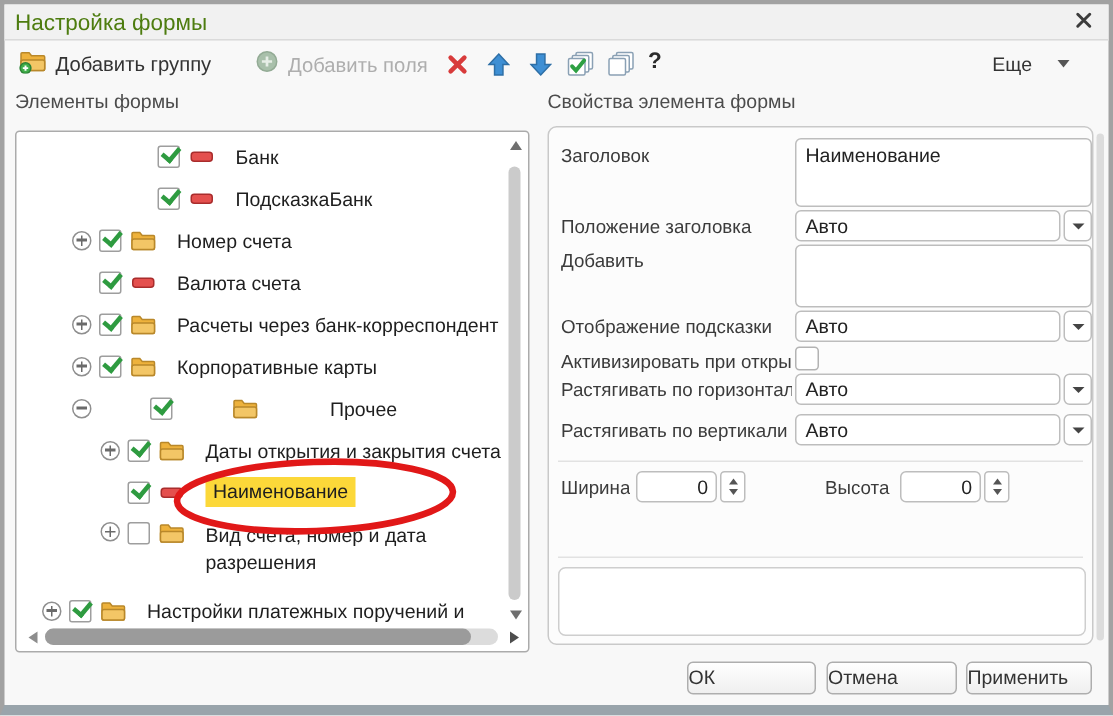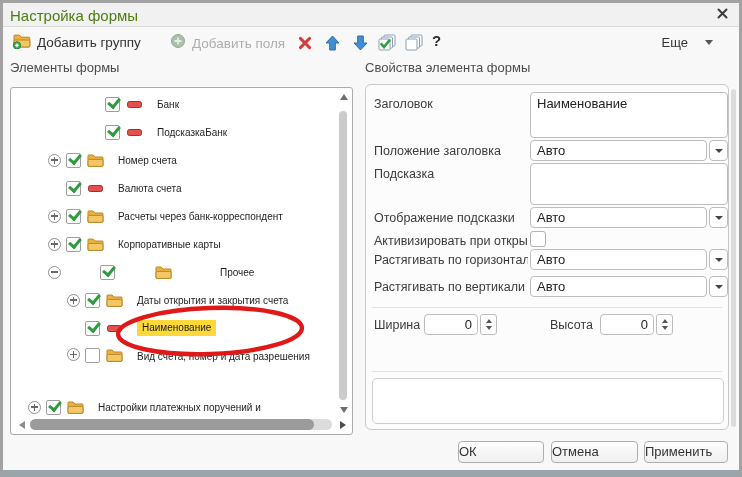--- a/index.html
+++ b/index.html
@@ -37,21 +37,21 @@
   .tree-row.two-line{height:52px;align-items:flex-start;padding-top:6px;}
   .tree-row:last-child{height:26px;}
   .exp{width:13px;height:13px;border:1px solid #8f8f8f;border-radius:50%;position:relative;flex:none;margin-right:5px;background:#fff;box-sizing:border-box;}
   .exp.none{visibility:hidden;}
   .exp.plus::before,.exp.minus::before{content:"";position:absolute;left:2px;right:2px;top:50%;height:1.5px;margin-top:-0.75px;background:#6a6a6a;}
   .exp.plus::after{content:"";position:absolute;top:2px;bottom:2px;left:50%;width:1.5px;margin-left:-0.75px;background:#6a6a6a;}
   .cb{width:15px;height:15px;border:1px solid #9e9e9e;border-radius:2px;background:#fff;flex:none;margin-right:6px;position:relative;box-sizing:border-box;}
   .cb.checked::after{content:"";position:absolute;left:2px;top:0px;width:9px;height:5px;border-left:3px solid #2e9b40;border-bottom:3px solid #2e9b40;transform:rotate(-50deg);transform-origin:center;}
   .node-icon{width:17px;height:15px;flex:none;margin-right:14px;display:flex;align-items:center;justify-content:center;}
   .node-icon.dash::before{content:"";width:13px;height:5px;background:#e4504e;border:1px solid #a92c2c;border-radius:2.5px;}
-  .lbl{font-size:10px;color:#1e1e1e;white-space:nowrap;}
+  .lbl{font-size:13px;color:#1e1e1e;white-space:nowrap;}
   .two-line .lbl{white-space:normal;width:192px;line-height:18px;}
   .lbl.hl{background:#fcd839;padding:2px 5px 3px 5px;}
   
   .vsb{position:absolute;right:3px;top:3px;width:11px;bottom:20px;}
   .vsb .up,.vsb .dn{position:absolute;left:2px;width:0;height:0;border-left:4px solid transparent;border-right:4px solid transparent;cursor:pointer;}
   .vsb .up{top:3px;border-bottom:6px solid #6f6f6f;}
   .vsb .dn{bottom:1px;border-top:6px solid #6f6f6f;}
   .vsb .thumb{position:absolute;left:1px;top:20px;bottom:14px;width:8px;border-radius:4px;background:#cbcbcb;cursor:pointer;}
   .hsb{position:absolute;left:6px;right:20px;bottom:4px;height:11px;}
   .hsb .lt,.hsb .rt{position:absolute;top:2px;width:0;height:0;border-top:4px solid transparent;border-bottom:4px solid transparent;cursor:pointer;}
@@ -292,21 +292,21 @@
   </svg>
 
   <div class="props">
     <span class="plabel" style="top:12px">Заголовок</span>
     <div class="field ta" style="left:164px;top:7px;width:198px;height:46px">Наименование</div>
 
     <span class="plabel" style="top:59px">Положение заголовка</span>
     <div class="field combo-main" style="top:55px">Авто</div>
     <span class="combo-btn" style="top:55px"></span>
 
-    <span class="plabel" style="top:82px">Подсказка</span>
+    <span class="plabel" style="top:82px">Добавить</span>
     <div class="field ta" style="left:164px;top:78px;width:198px;height:42px"></div>
 
     <span class="plabel" style="top:126px">Отображение подсказки</span>
     <div class="field combo-main" style="top:122px">Авто</div>
     <span class="combo-btn" style="top:122px"></span>
 
     <span class="plabel" style="top:149px">Активизировать при откры</span>
     <span class="pcheck" style="top:146px"></span>
 
     <span class="plabel" style="top:168px">Растягивать по горизонтал</span>

